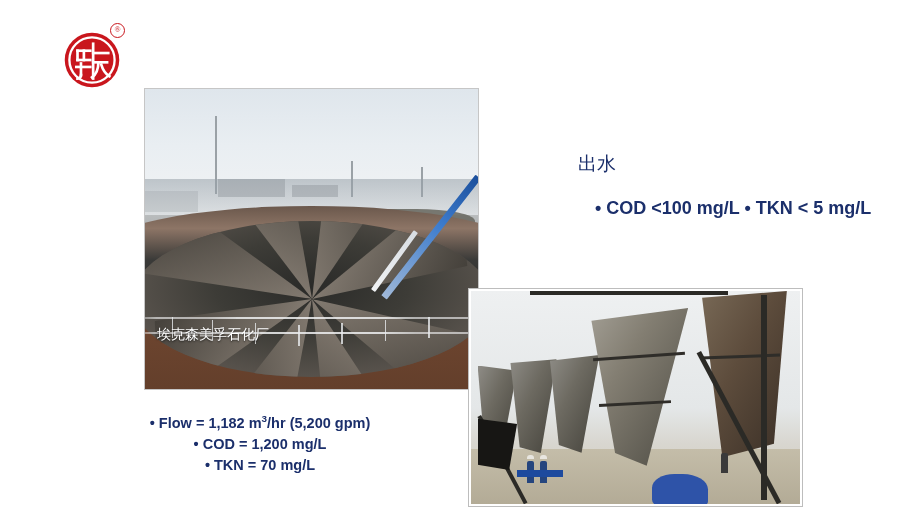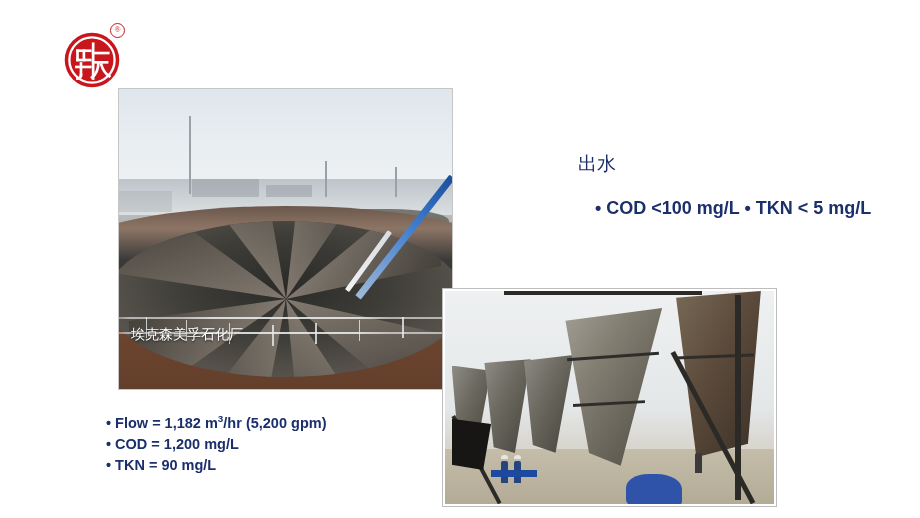--- a/index.html
+++ b/index.html
@@ -64,20 +64,21 @@
     font-family: "DejaVu Sans", "Liberation Sans", sans-serif;
   }
 
   
   .photo {
     position: absolute;
     border: 1px solid #c6c6c6;
     background: #8b5cf6;
     overflow: hidden;
     box-sizing: border-box;
+    margin-left: 26px;
   }
   #photo-main {
     left: 118px;
     top: 88px;
     width: 335px;
     height: 302px;
   }
   #photo-detail {
     left: 443px;
     top: 289px;
@@ -258,20 +259,21 @@
     font-size: 19px;
     font-weight: normal;
     color: #1b2f6b;
     font-family: "DejaVu Sans", sans-serif;
     line-height: 1.2;
   }
   .influent-list {
     margin: 6px 0 0 22px;
     padding: 0;
     list-style: none;
+    text-align: center;
   }
   .influent-list li {
     font-size: 14.5px;
     line-height: 1.47;
     white-space: nowrap;
   }
   .bul { margin-right: 4px; }
   sup { font-size: 0.68em; vertical-align: super; }
 </style>
 </head>
@@ -388,18 +390,18 @@
 
   <div id="influent-block">
     <ul class="influent-list">
       <li class="txt-blue">
         <span class="bul">•</span><span>Flow = 1,182 m</span><sup>3</sup><span>/hr (5,200 gpm)</span>
       </li>
       <li class="txt-blue">
         <span class="bul">•</span><span>COD = 1,200 mg/L</span>
       </li>
       <li class="txt-blue">
-        <span class="bul">•</span><span>TKN = 90 mg/L</span>
+        <span class="bul">•</span><span>TKN = 70 mg/L</span>
       </li>
     </ul>
   </div>
 
 </div>
 
 </body></html>

